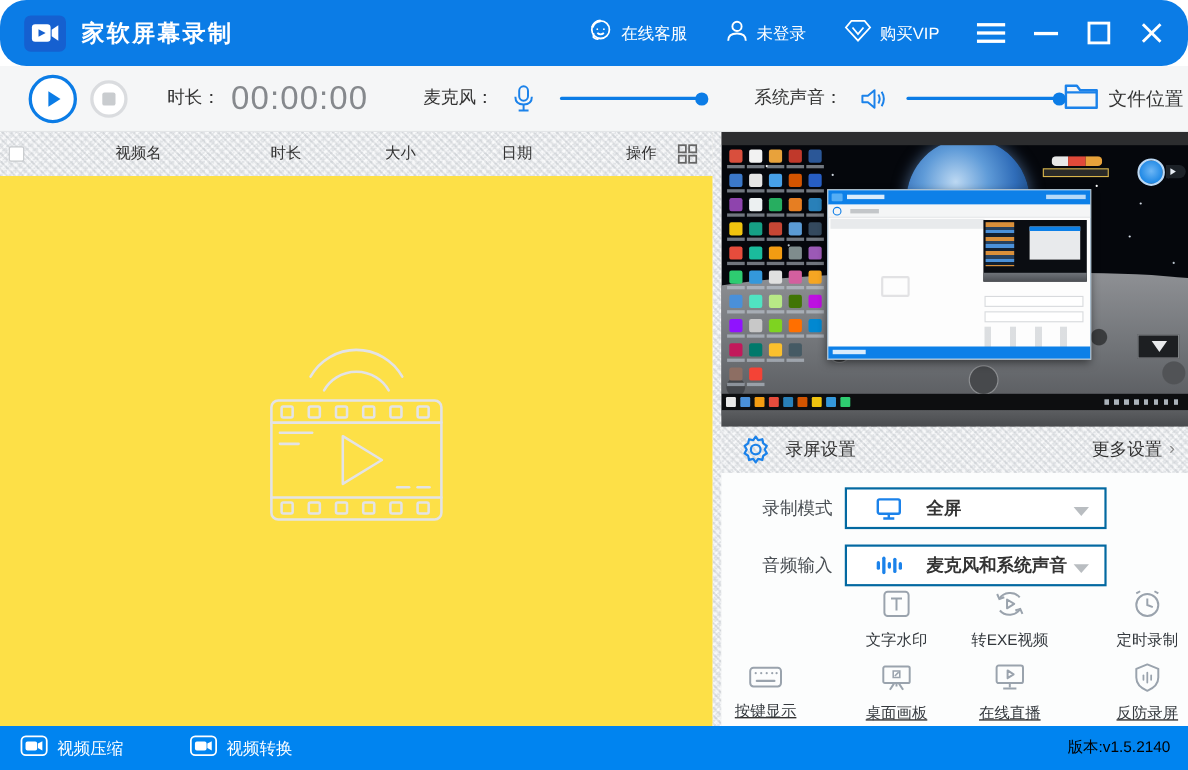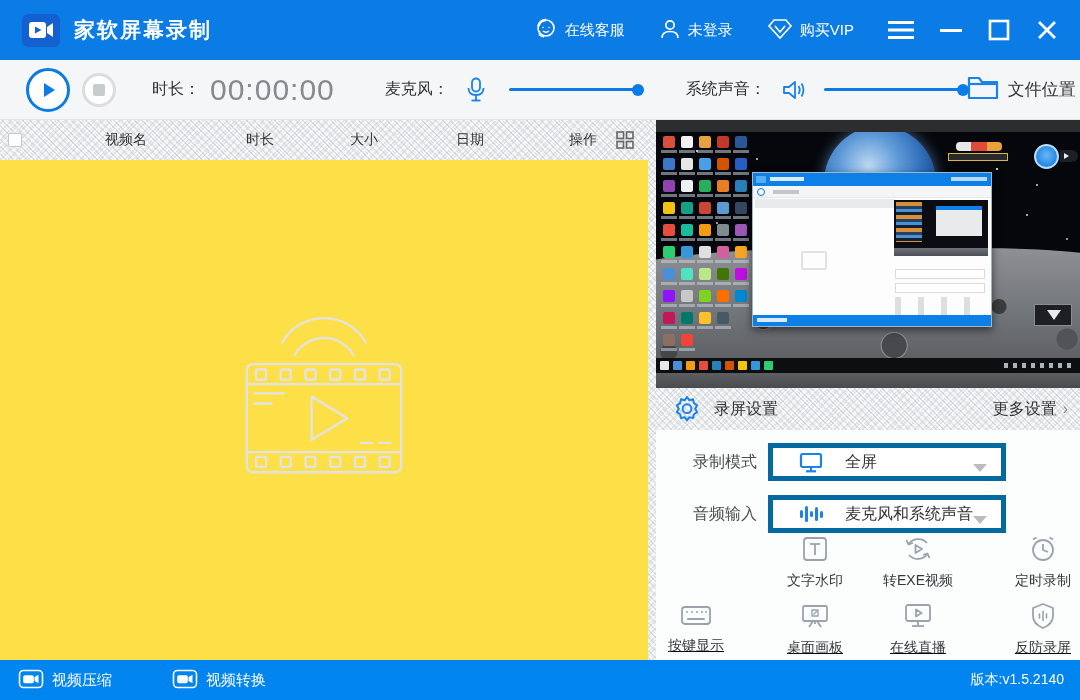--- a/index.html
+++ b/index.html
@@ -11,21 +11,21 @@
     background-color:#edeef0;
     background-image:
       repeating-linear-gradient(45deg, rgba(175,180,186,.30) 0 2px, transparent 2px 5px),
       repeating-linear-gradient(-45deg, rgba(255,255,255,.65) 0 2px, transparent 2px 6px),
       repeating-conic-gradient(#e0e3e6 0% 25%, #f2f3f5 0% 50%);
     background-size:7px 7px, 9px 9px, 4px 4px;
   }
 
   
   .titlebar{ position:absolute; left:0; top:0; width:1080px; height:60px; background:#0b7ce6;
-    display:flex; align-items:center; color:#fff; }
+    display:flex; align-items:center; color:#fff;border-radius:24px; }
   .app-icon{ width:38px; height:33px; margin-left:22px; background:#1560d0; border-radius:6px;
     display:flex; align-items:center; justify-content:center; }
   .app-title{ margin-left:14px; font-size:21px; letter-spacing:2px; font-weight:bold; }
   .tb-right{ position:absolute; right:0; top:0; height:60px; display:flex; align-items:center; }
   .tb-item{ display:flex; align-items:center; gap:7px; font-size:15px; color:#fff; cursor:pointer; margin-right:34px;}
   .winctl{ display:flex; align-items:center; gap:26px; margin-right:22px; }
   .winctl svg{ cursor:pointer; display:block; }
 
   
   .toolbar{ position:absolute; left:0; top:60px; width:1080px; height:60px; background:#f5f6f7;
@@ -136,39 +136,39 @@
   .settings-bar .gear{ margin-left:16px; display:flex; }
   .more{ position:absolute; right:12px; display:flex; align-items:center; gap:6px; cursor:pointer; }
   .more span{ font-size:16px; color:#333; }
   .more .chev{ color:#888; font-size:16px; }
 
   
   .settings-content{ position:relative; width:424px; height:230px; background:#fcfdfd; }
   .set-row{ position:absolute; left:0; width:424px; height:38px; }
   .set-row .row-label{ position:absolute; left:37px; top:9px; font-size:16px; color:#4a4f54; }
   .dropdown{ position:absolute; left:112px; top:0; width:238px; height:38px; background:#fff;
-    border:5px solid #0369a1; display:flex; align-items:center; cursor:pointer; }
+    border:2px solid #0369a1; display:flex; align-items:center; cursor:pointer;font-weight:bold; }
   .dropdown .dd-icon{ margin-left:26px; display:flex; }
   .dropdown .dd-text{ margin-left:22px; font-size:16px; color:#333; }
   .dropdown .caret{ position:absolute; right:14px; top:16px; width:0; height:0;
     border-left:7px solid transparent; border-right:7px solid transparent; border-top:8px solid #b9bdc1; }
   .row1{ top:13px; } .row2{ top:65px; }
 
   .feature{ position:absolute; width:96px; display:flex; flex-direction:column; align-items:center; gap:5px; cursor:pointer; }
   .feature .f-label{ font-size:14px; color:#33383d; white-space:nowrap; }
   .fr1{ top:105px; } .fr2{ top:172px;text-decoration:underline; }
   .fc1{ left:40px; transform:translateX(-50%); } .fc2{ left:159px; transform:translateX(-50%); }
   .fc3{ left:262px; transform:translateX(-50%);text-align:center; } .fc4{ left:387px; transform:translateX(-50%); }
 
   
   .footer{ position:absolute; left:0; top:660px; width:1080px; height:40px; background:#0084f0;
     display:flex; align-items:center; color:#fff;gap:32px; }
   .ft-item{ display:flex; align-items:center; gap:8px; margin-left:18px; cursor:pointer; }
   .ft-item span{ font-size:15px; }
-  .version{ position:absolute; right:16px; font-size:14px; color:#ffffff; }
+  .version{ position:absolute; right:16px; font-size:14px; color:#000000; }
 </style>
 </head>
 <body>
 
 <div class="titlebar">
   <div class="app-icon">
     <svg width="26" height="20" viewBox="0 0 26 20">
       <rect x="1" y="2" width="17" height="16" rx="3" fill="#fff"></rect>
       <polygon points="7,6.5 13.5,10 7,13.5" fill="#1560d0"></polygon>
       <polygon points="19,7 25,3 25,17 19,13" fill="#fff"></polygon>

